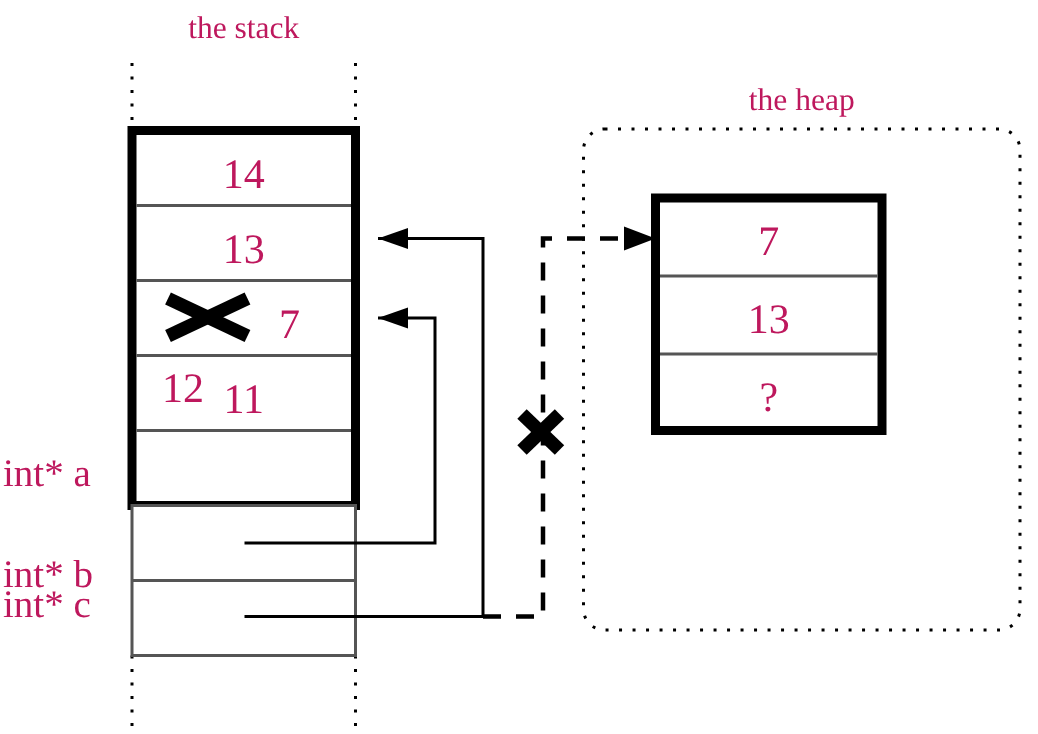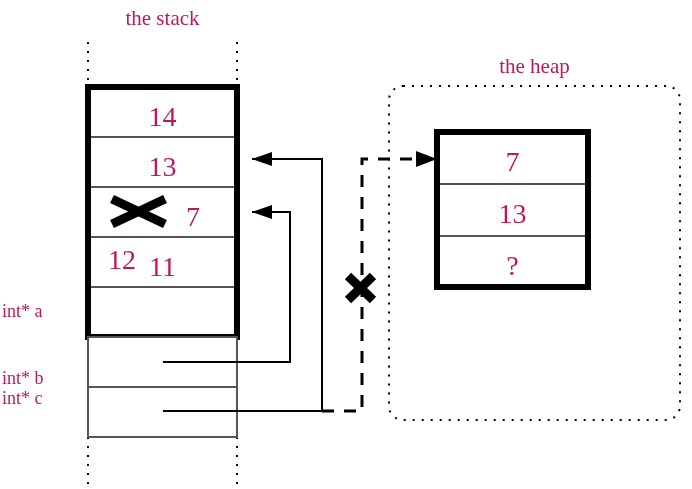--- a/index.html
+++ b/index.html
@@ -30,21 +30,21 @@
   }
   .title {
     font-size: 21px;
     text-align: center;
   }
   .cellval {
     font-size: 28px;
     text-align: center;
   }
   .varlabel {
-    font-size: 18px;
+    font-size: 26px;
     text-align: left;
   }
 </style>
 </head>
 <body>
 
 <div id="canvas">
 
   <svg class="layer" viewBox="0 0 692 489" xmlns="http://www.w3.org/2000/svg">
 

